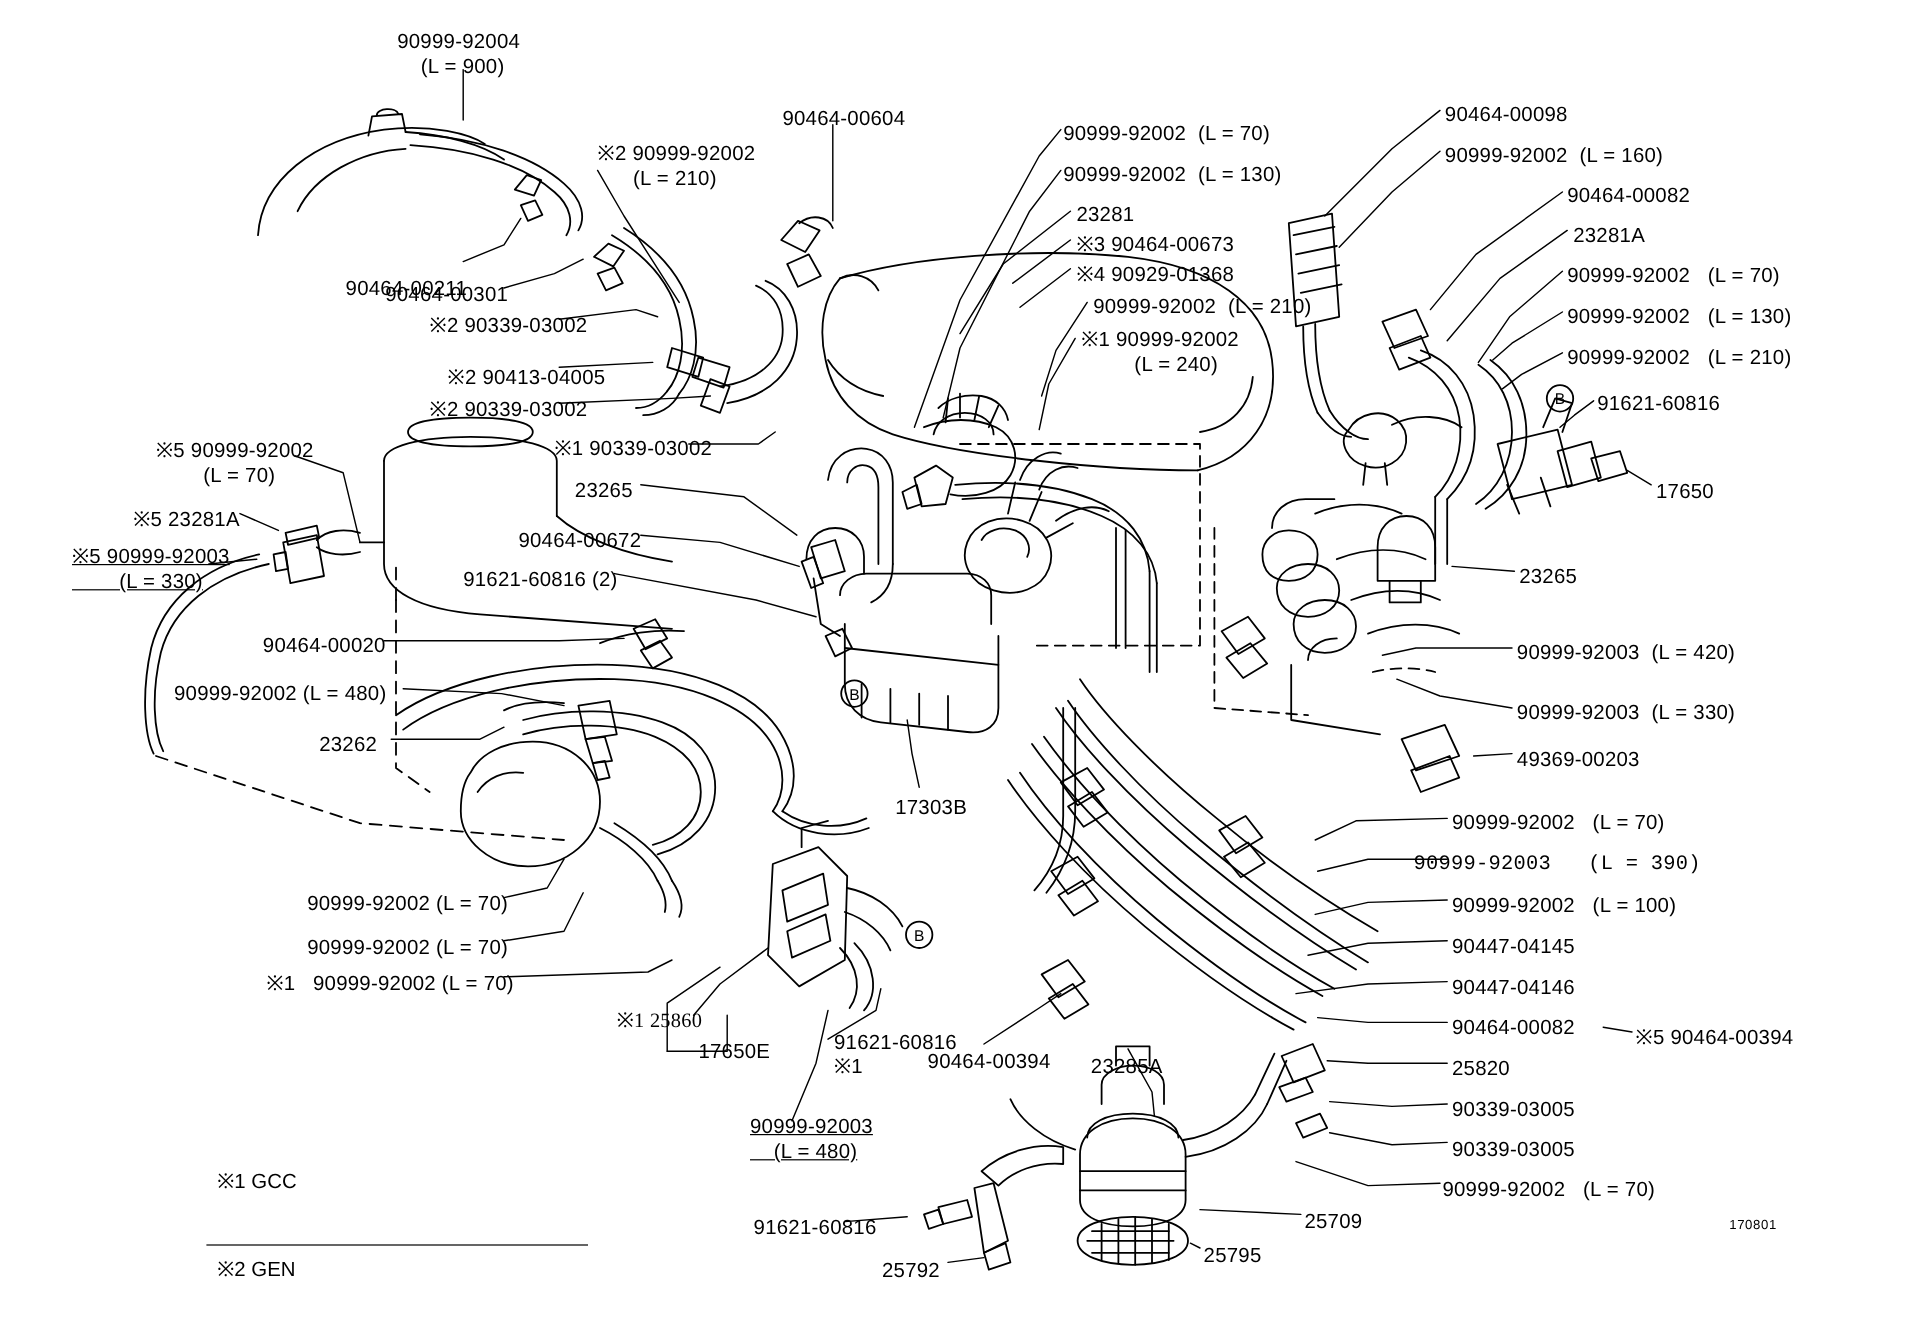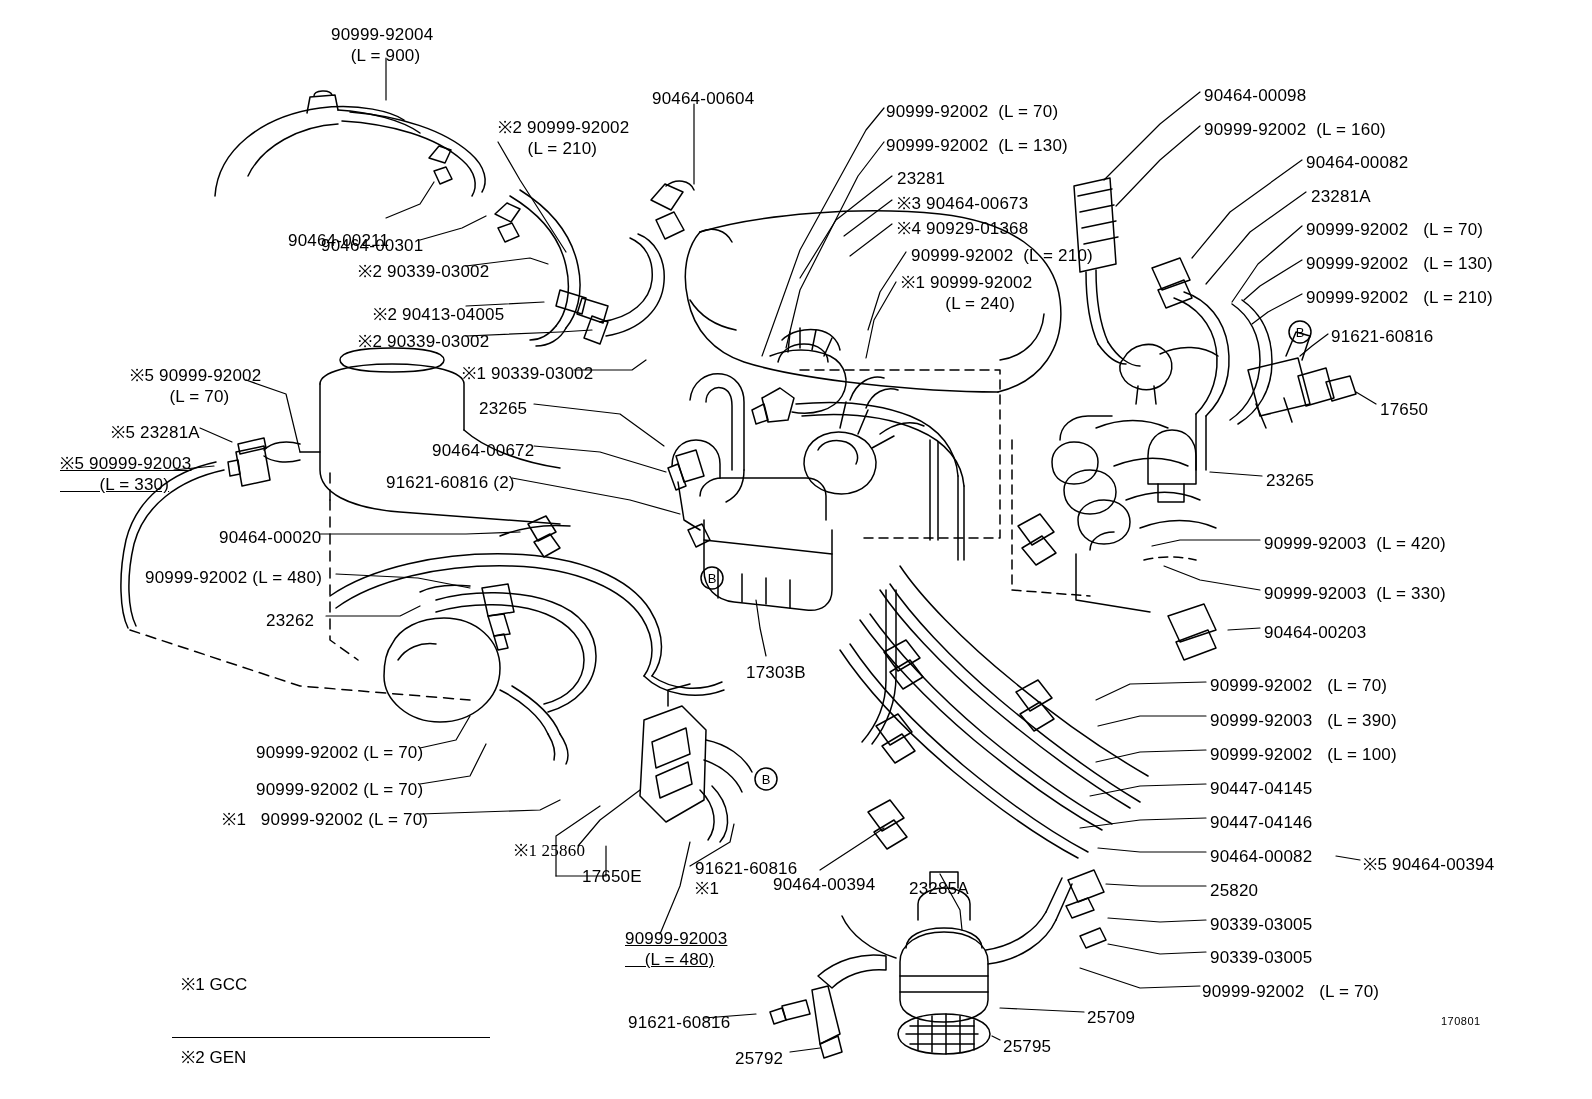--- a/index.html
+++ b/index.html
@@ -389,24 +389,24 @@
         (L = 330)</div>
       <div class="lbl" style="left: 479px; top: 398px;">23265</div>
       <div class="lbl" style="left: 432px; top: 440px;">90464-00672</div>
       <div class="lbl" style="left: 386px; top: 472px;">91621-60816 (2)</div>
       <div class="lbl" style="left: 219px; top: 527px;">90464-00020</div>
       <div class="lbl" style="left: 145px; top: 567px;">90999-92002 (L = 480)</div>
       <div class="lbl" style="left: 266px; top: 610px;">23262</div>
       <div class="lbl" style="left: 746px; top: 662px;">17303B</div>
       <div class="lbl" style="left: 1264px; top: 533px;">90999-92003  (L = 420)</div>
       <div class="lbl" style="left: 1264px; top: 583px;">90999-92003  (L = 330)</div>
-      <div class="lbl" style="left: 1264px; top: 622px;">90464-00203</div>
+      <div class="lbl" style="left: 1264px; top: 622px;">49369-00203</div>
       <div class="lbl" style="left: 1266px; top: 470px;">23265</div>
       <div class="lbl" style="left: 1210px; top: 675px;">90999-92002   (L = 70)</div>
-      <div class="lbl" style="left: 1210px; top: 710px;">90999-92003   (L = 390)</div>
+      <div class="lbl" style="left: 1178px; top: 710px; font-family: Liberation Mono, monospace;">90999-92003   (L = 390)</div>
       <div class="lbl" style="left: 1210px; top: 744px;">90999-92002   (L = 100)</div>
       <div class="lbl" style="left: 1210px; top: 778px;">90447-04145</div>
       <div class="lbl" style="left: 1210px; top: 812px;">90447-04146</div>
       <div class="lbl" style="left: 1210px; top: 846px;">90464-00082</div>
       <div class="lbl" style="left: 1363px; top: 854px;">※5 90464-00394</div>
       <div class="lbl" style="left: 1210px; top: 880px;">25820</div>
       <div class="lbl" style="left: 1210px; top: 914px;">90339-03005</div>
       <div class="lbl" style="left: 1210px; top: 947px;">90339-03005</div>
       <div class="lbl" style="left: 1202px; top: 981px;">90999-92002   (L = 70)</div>
       <div class="lbl" style="left: 256px; top: 742px;">90999-92002 (L = 70)</div>

